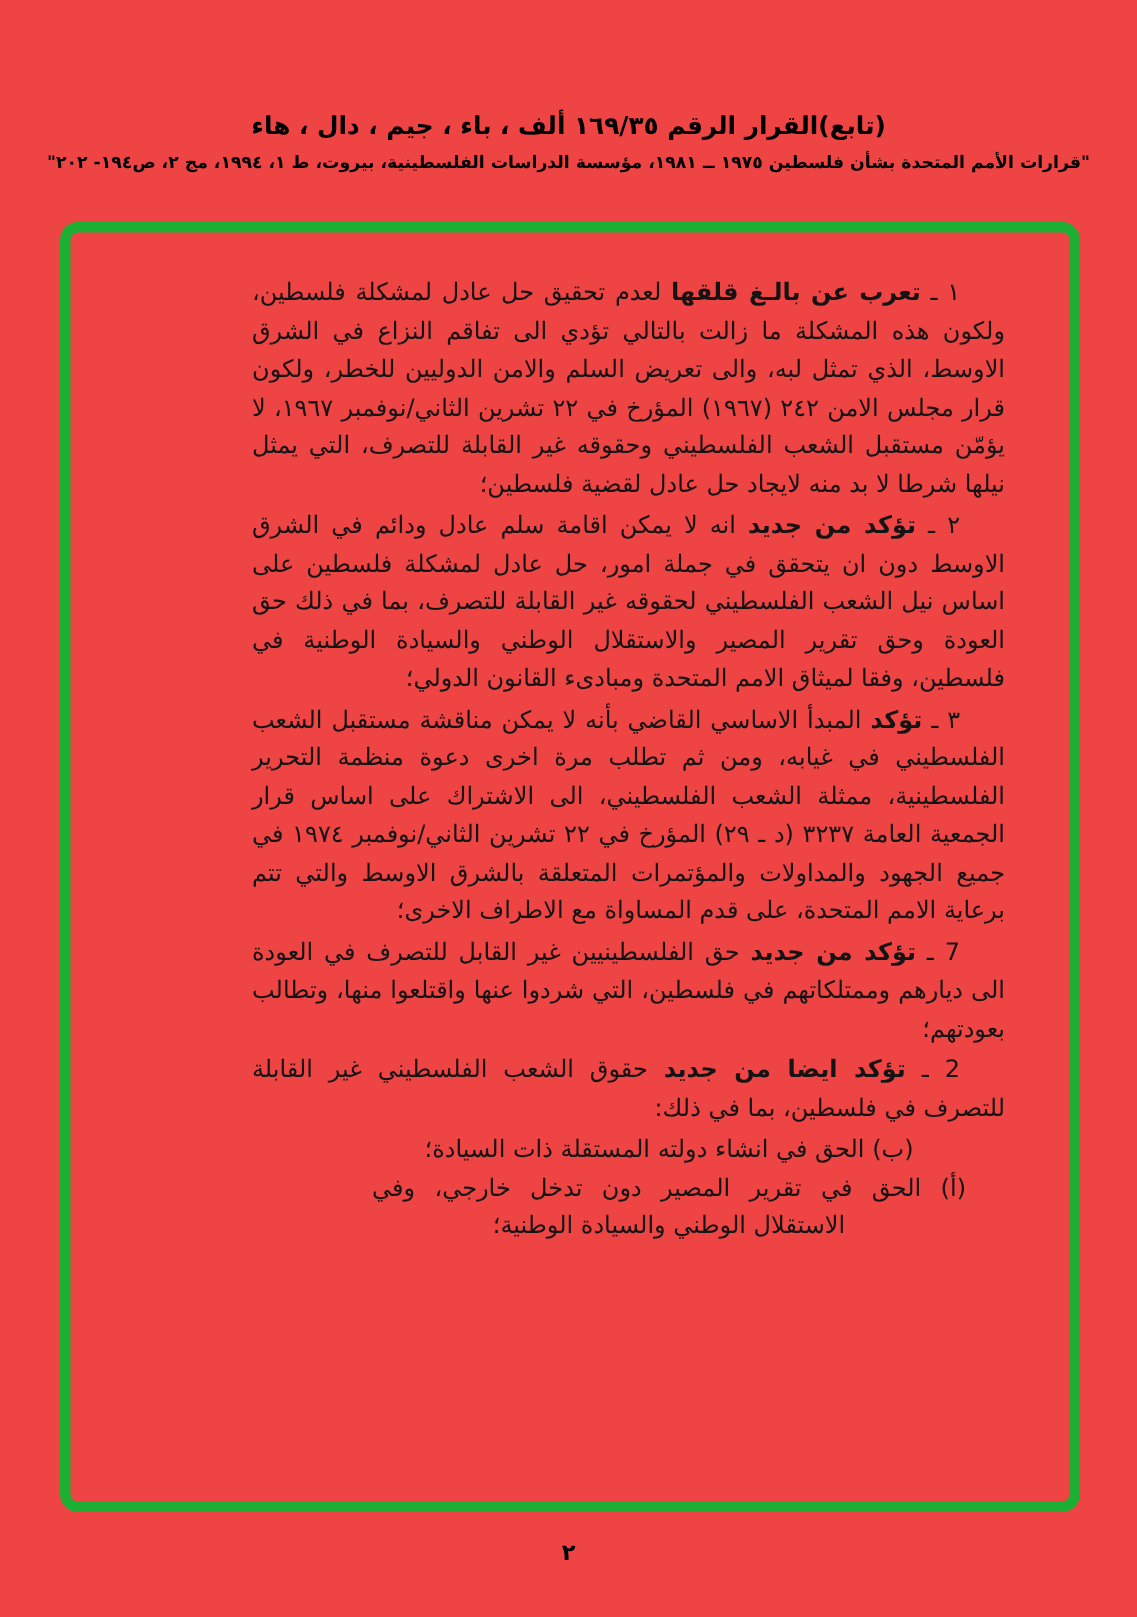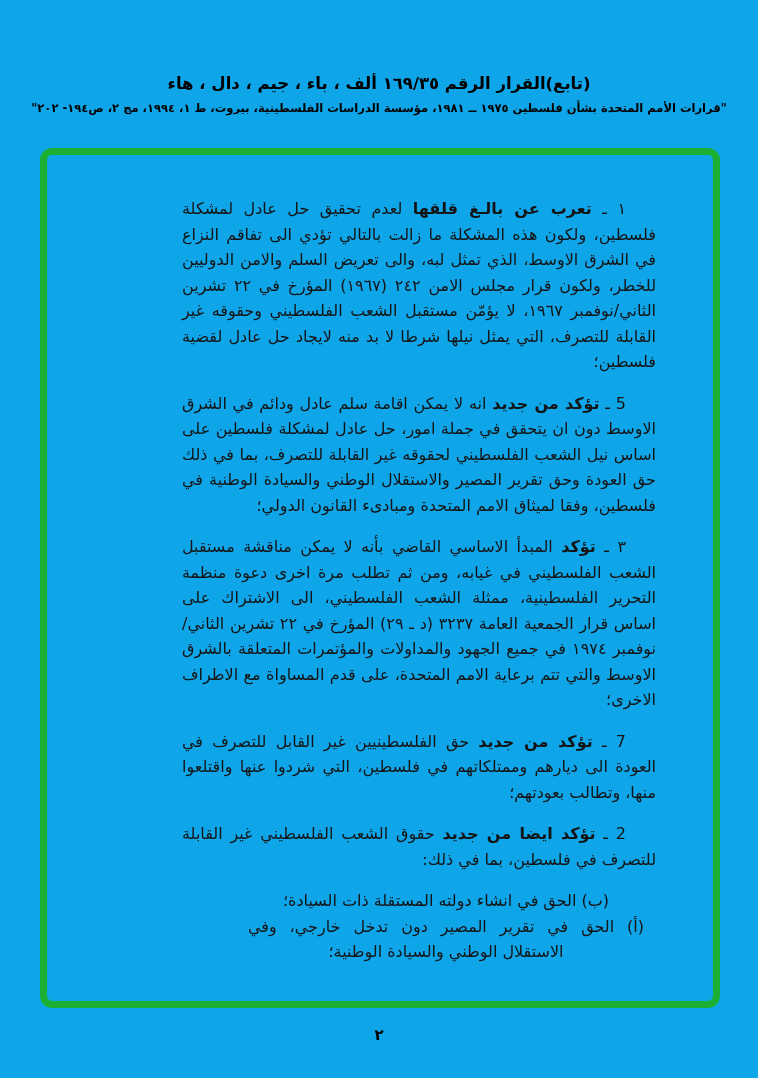--- a/index.html
+++ b/index.html
@@ -1,19 +1,19 @@
 <!DOCTYPE html>
 <html lang="ar"><head>
 <meta charset="utf-8">
 <style>
   html,body{margin:0;padding:0;background:#ffffff;}
   .page{
     position:relative;
     width:758px;height:1078px;
-    background:#0ea5e9;
+    background:#ef4444;
     overflow:hidden;
     font-family:"DejaVu Sans",sans-serif;
     color:#000;
   }
   .header{
     position:absolute;top:74px;left:0;width:100%;
     text-align:center;direction:rtl;
   }
   .title{
     font-size:16.5px;font-weight:bold;color:#000;
@@ -30,21 +30,21 @@
     border-radius:12px;
     background:transparent;
   }
   .content{
     position:absolute;top:180px;right:86px;width:506px;
     direction:rtl;
     font-size:16px;line-height:25.5px;
     text-align:justify;
     color:#141414;
   }
-  .para{margin:16px;padding:0;text-indent:30px;}
+  .para{margin:2px;padding:0;text-indent:30px;}
   .para .b{font-weight:bold;}
   .para.sub{
     text-indent:0;
     margin:0 28px 0 82px;
     text-align:justify;
     text-align-last:center;
   }
   .pagenum{
     position:absolute;top:1026px;left:0;width:100%;
     text-align:center;
@@ -58,21 +58,21 @@
 
   <div class="header">
     <div class="title">(تابع)القرار الرقم ٣٥‏/‏١٦٩ ألف ، باء ، جيم ، دال ، هاء</div>
     <div class="source">"قرارات الأمم المتحدة بشأن فلسطين ١٩٧٥ ــ ١٩٨١، مؤسسة الدراسات الفلسطينية، بيروت، ط ١، ١٩٩٤، مج ٢، ص١٩٤‏-‏ ٢٠٢"</div>
   </div>
 
   <div class="frame" style="border-color: rgb(28, 175, 51);"></div>
 
   <div class="content">
       <p class="para"><span>١ ـ </span><span class="b">تعرب عن بالـغ قلقها</span><span> لعدم تحقيق حل عادل لمشكلة فلسطين، ولكون هذه المشكلة ما زالت بالتالي تؤدي الى تفاقم النزاع في الشرق الاوسط، الذي تمثل لبه، والى تعريض السلم والامن الدوليين للخطر، ولكون قرار مجلس الامن ٢٤٢ (١٩٦٧) المؤرخ في ٢٢ تشرين الثاني/نوفمبر ١٩٦٧، لا يؤمّن مستقبل الشعب الفلسطيني وحقوقه غير القابلة للتصرف، التي يمثل نيلها شرطا لا بد منه لايجاد حل عادل لقضية فلسطين؛</span></p>
-      <p class="para"><span>5 ـ </span><span class="b">تؤكد من جديد</span><span> انه لا يمكن اقامة سلم عادل ودائم في الشرق الاوسط دون ان يتحقق في جملة امور، حل عادل لمشكلة فلسطين على اساس نيل الشعب الفلسطيني لحقوقه غير القابلة للتصرف، بما في ذلك حق العودة وحق تقرير المصير والاستقلال الوطني والسيادة الوطنية في فلسطين، وفقا لميثاق الامم المتحدة ومبادىء القانون الدولي؛</span></p>
+      <p class="para"><span>٢ ـ </span><span class="b">تؤكد من جديد</span><span> انه لا يمكن اقامة سلم عادل ودائم في الشرق الاوسط دون ان يتحقق في جملة امور، حل عادل لمشكلة فلسطين على اساس نيل الشعب الفلسطيني لحقوقه غير القابلة للتصرف، بما في ذلك حق العودة وحق تقرير المصير والاستقلال الوطني والسيادة الوطنية في فلسطين، وفقا لميثاق الامم المتحدة ومبادىء القانون الدولي؛</span></p>
       <p class="para"><span>٣ ـ </span><span class="b">تؤكد</span><span> المبدأ الاساسي القاضي بأنه لا يمكن مناقشة مستقبل الشعب الفلسطيني في غيابه، ومن ثم تطلب مرة اخرى دعوة منظمة التحرير الفلسطينية، ممثلة الشعب الفلسطيني، الى الاشتراك على اساس قرار الجمعية العامة ٣٢٣٧ (د ـ ٢٩) المؤرخ في ٢٢ تشرين الثاني/نوفمبر ١٩٧٤ في جميع الجهود والمداولات والمؤتمرات المتعلقة بالشرق الاوسط والتي تتم برعاية الامم المتحدة، على قدم المساواة مع الاطراف الاخرى؛</span></p>
       <p class="para"><span>7 ـ </span><span class="b">تؤكد من جديد</span><span> حق الفلسطينيين غير القابل للتصرف في العودة الى ديارهم وممتلكاتهم في فلسطين، التي شردوا عنها واقتلعوا منها، وتطالب بعودتهم؛</span></p>
       <p class="para"><span>2 ـ </span><span class="b">تؤكد ايضا من جديد</span><span> حقوق الشعب الفلسطيني غير القابلة للتصرف في فلسطين، بما في ذلك:</span></p>
       <p class="para sub"><span>(ب) الحق في انشاء دولته المستقلة ذات السيادة؛</span></p>
       <p class="para sub"><span>(أ) الحق في تقرير المصير دون تدخل خارجي، وفي الاستقلال الوطني والسيادة الوطنية؛</span></p>
     </div>
 
   <div class="pagenum">٢</div>
 
 </div>

